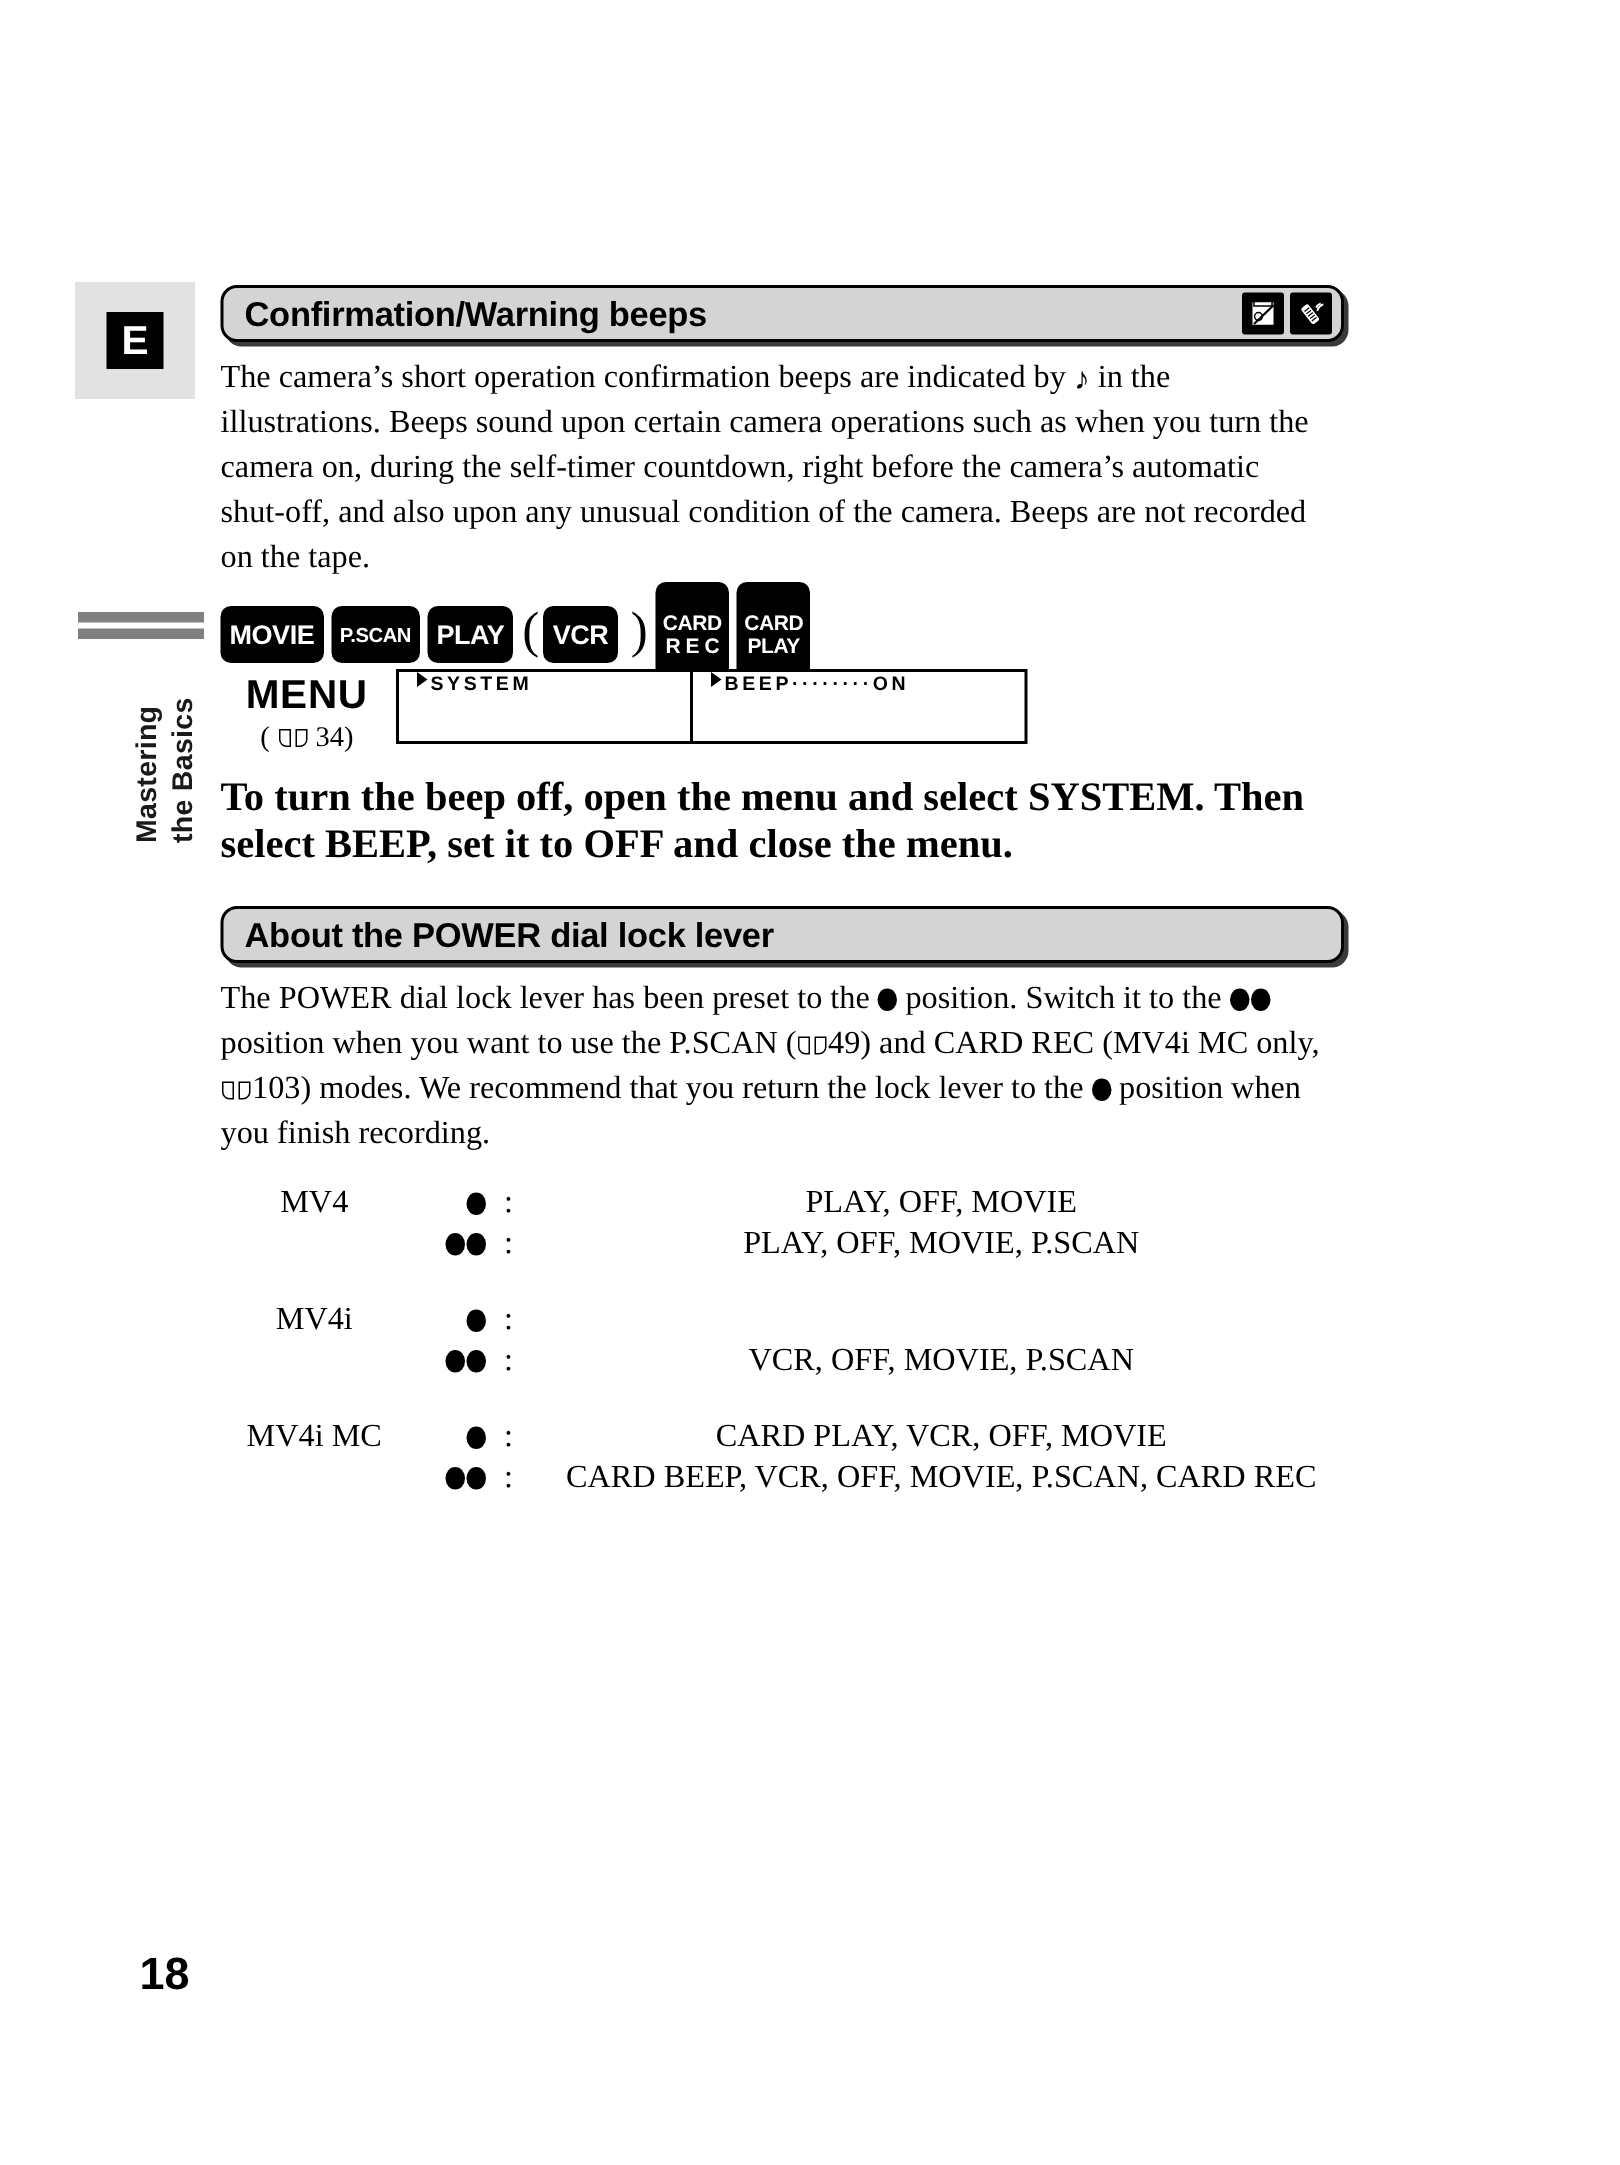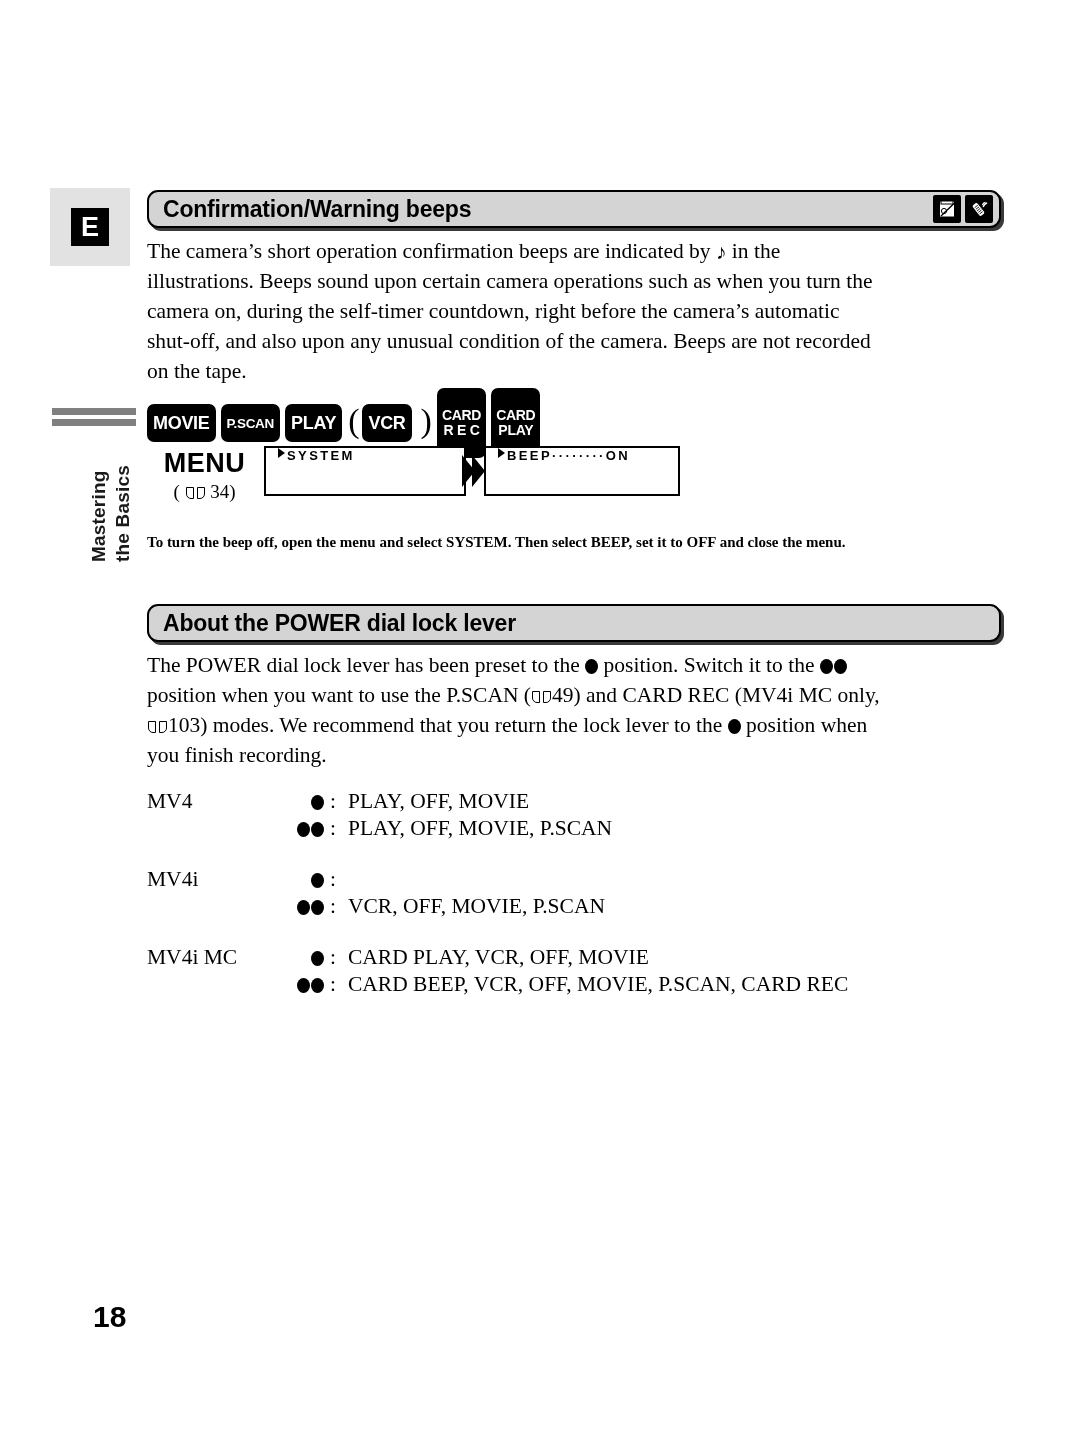--- a/index.html
+++ b/index.html
@@ -72,21 +72,21 @@
     color: #1a1a1a;
     letter-spacing: 0.2px;
   }
   .vert-line.l1 { left: 36px;  top: 132px; }
   .vert-line.l2 { left: 60px;  top: 132px; }
 
   
   .section-bar {
     position: absolute;
     left: 147px;
-    width: 854px;
+    width: 749px;
     height: 38px;
     background: #d4d4d4;
     border: 2px solid #000000;
     border-radius: 11px;
     box-sizing: border-box;
     box-shadow: 3px 3px 0 #3a3a3a;
     display: flex;
     align-items: center;
   }
   .section-title {
@@ -230,21 +230,21 @@
     background: #ffffff;
     display: flex;
     align-items: flex-start;
     font-family: "Liberation Sans", sans-serif;
     font-size: 13px;
     font-weight: bold;
     letter-spacing: 2.4px;
     padding-left: 12px;
   }
   #lcd-system { left: 264px; width: 202px; }
-  #lcd-beep   { left: 484px; width: 196px; }
+  #lcd-beep   { left: 460px; width: 225px; }
   .tri {
     display: inline-block;
     width: 0; height: 0;
     border-left: 7px solid #000;
     border-top: 5px solid transparent;
     border-bottom: 5px solid transparent;
     margin-right: 2px;
     vertical-align: 1px;
   }
   #flow-arrow {
@@ -258,40 +258,41 @@
     border-left: 13px solid #000;
     border-top: 16px solid transparent;
     border-bottom: 16px solid transparent;
   }
   .chev + .chev { margin-left: -3px; }
 
   
   #instruction {
     position: absolute;
     left: 147px;
-    top: 527px;
+    top: 516px;
     width: 740px;
     font-weight: bold;
-    font-size: 15px;
+    font-size: 27px;
     line-height: 31px;
   }
 
   
   #model-table {
     position: absolute;
     left: 147px;
     top: 788px;
     width: 760px;
     font-size: 21.5px;
   }
   .model-group { margin-bottom: 24px; }
   .model-row {
     display: flex;
     align-items: baseline;
     line-height: 27px;
+    text-align: center;
   }
   .model-name { width: 125px; flex: 0 0 125px; }
   .model-dots {
     width: 52px;
     flex: 0 0 52px;
     text-align: right;
     padding-right: 6px;
   }
   .model-colon { flex: 0 0 18px; }
   .model-modes { flex: 1; }

